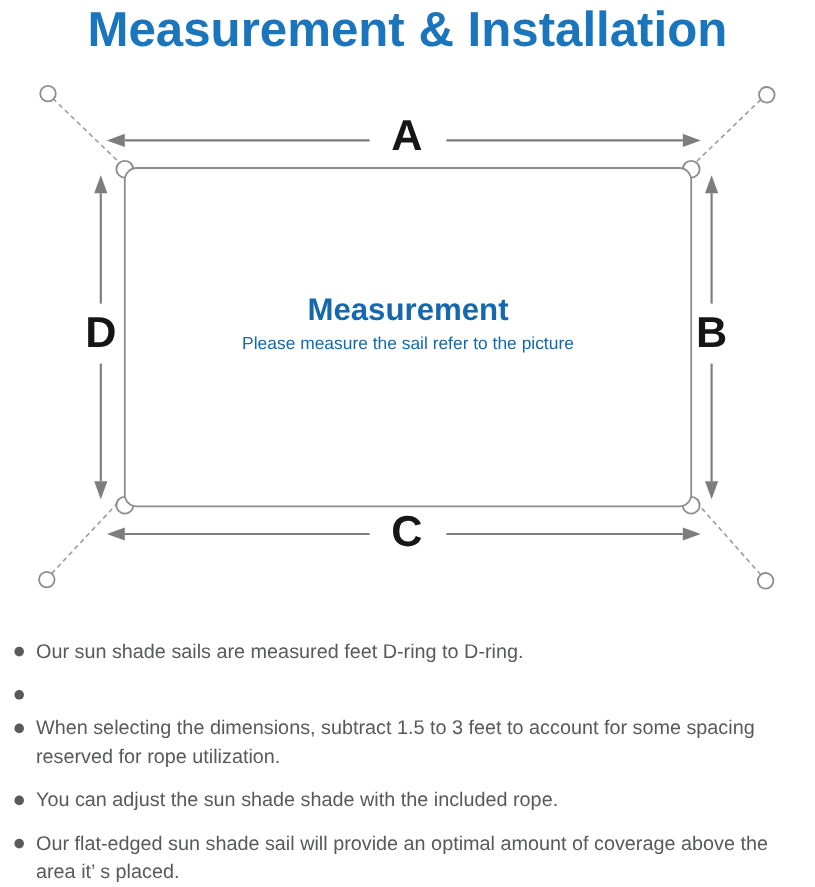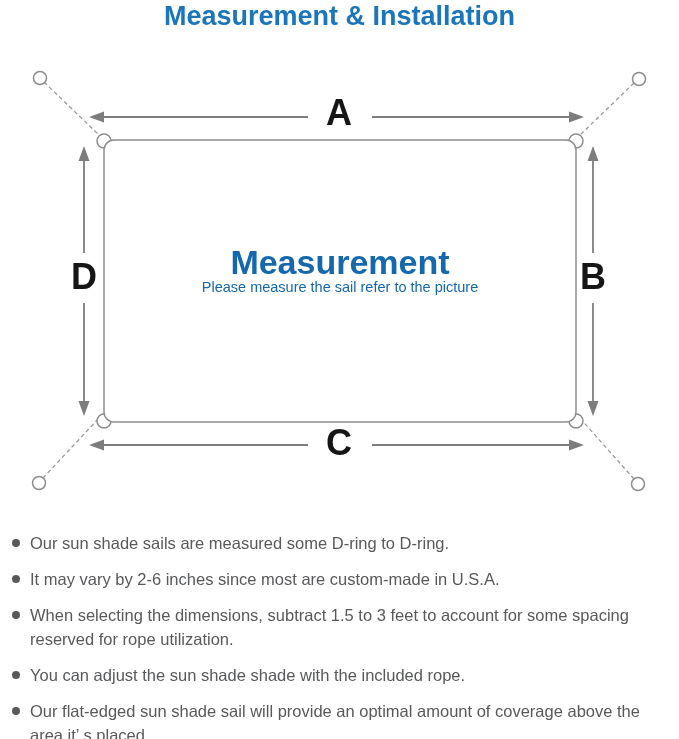--- a/index.html
+++ b/index.html
@@ -2,35 +2,35 @@
 <html><head>
 <meta charset="utf-8">
 <style>
   html,body { margin:0; padding:0; }
   body {
     width:679px; height:739px; background:#ffffff; position:relative;
     overflow:hidden; font-family:"Liberation Sans", sans-serif;
   }
   .page-title {
     position:absolute; top:1px; left:0; width:100%; text-align:center;
-    font-size:27px; font-weight:700; color:#1a75bd; margin:0;
+    font-size:41px; font-weight:700; color:#1a75bd; margin:0;
   }
   .diagram { position:absolute; top:0; left:0; width:679px; height:520px; }
   .diagram svg { position:absolute; top:0; left:0; }
   .dim-label {
     position:absolute; width:60px; text-align:center; font-size:36px;
     font-weight:700; color:#161616; line-height:40px; height:40px;
   }
   .lbl-a { left:309px; top:93px; }
   .lbl-b { left:563px; top:257px; }
   .lbl-c { left:309px; top:423px; }
   .lbl-d { left:54px;  top:257px; }
   .center-title {
     position:absolute; left:104px; width:472px; top:243px; text-align:center;
-    color:#1568ae; font-size:34px; font-weight:700;
+    color:#1568ae; font-size:26px; font-weight:700;
   }
   .center-sub {
     position:absolute; left:104px; width:472px; top:279px; text-align:center;
     color:#1568ae; font-size:14.5px;
   }
   .notes {
     position:absolute; top:531px; left:12px; width:655px;
     margin:0; padding:0; list-style:none;
   }
   .notes li {
@@ -102,25 +102,24 @@
   <div class="dim-label lbl-c">C</div>
   <div class="dim-label lbl-d">D</div>
 
   <div class="center-title">Measurement</div>
   <div class="center-sub">Please measure the sail refer to the picture</div>
 </div>
 
 <ul class="notes">
   <li>
     <span class="dot"></span>
-    <span>Our sun shade sails are measured some D-ring to D-ring.</span>
+    <span>Our sun shade sails are measured feet D-ring to D-ring.</span>
   </li>
   <li>
     <span class="dot"></span>
-    <span>It may vary by 2-6 inches since most are custom-made in U.S.A.</span>
   </li>
   <li>
     <span class="dot"></span>
     <span>When selecting the dimensions, subtract 1.5 to 3 feet to account for some spacing reserved for rope utilization.</span>
   </li>
   <li>
     <span class="dot"></span>
     <span>You can adjust the sun shade shade with the included rope.</span>
   </li>
   <li>

